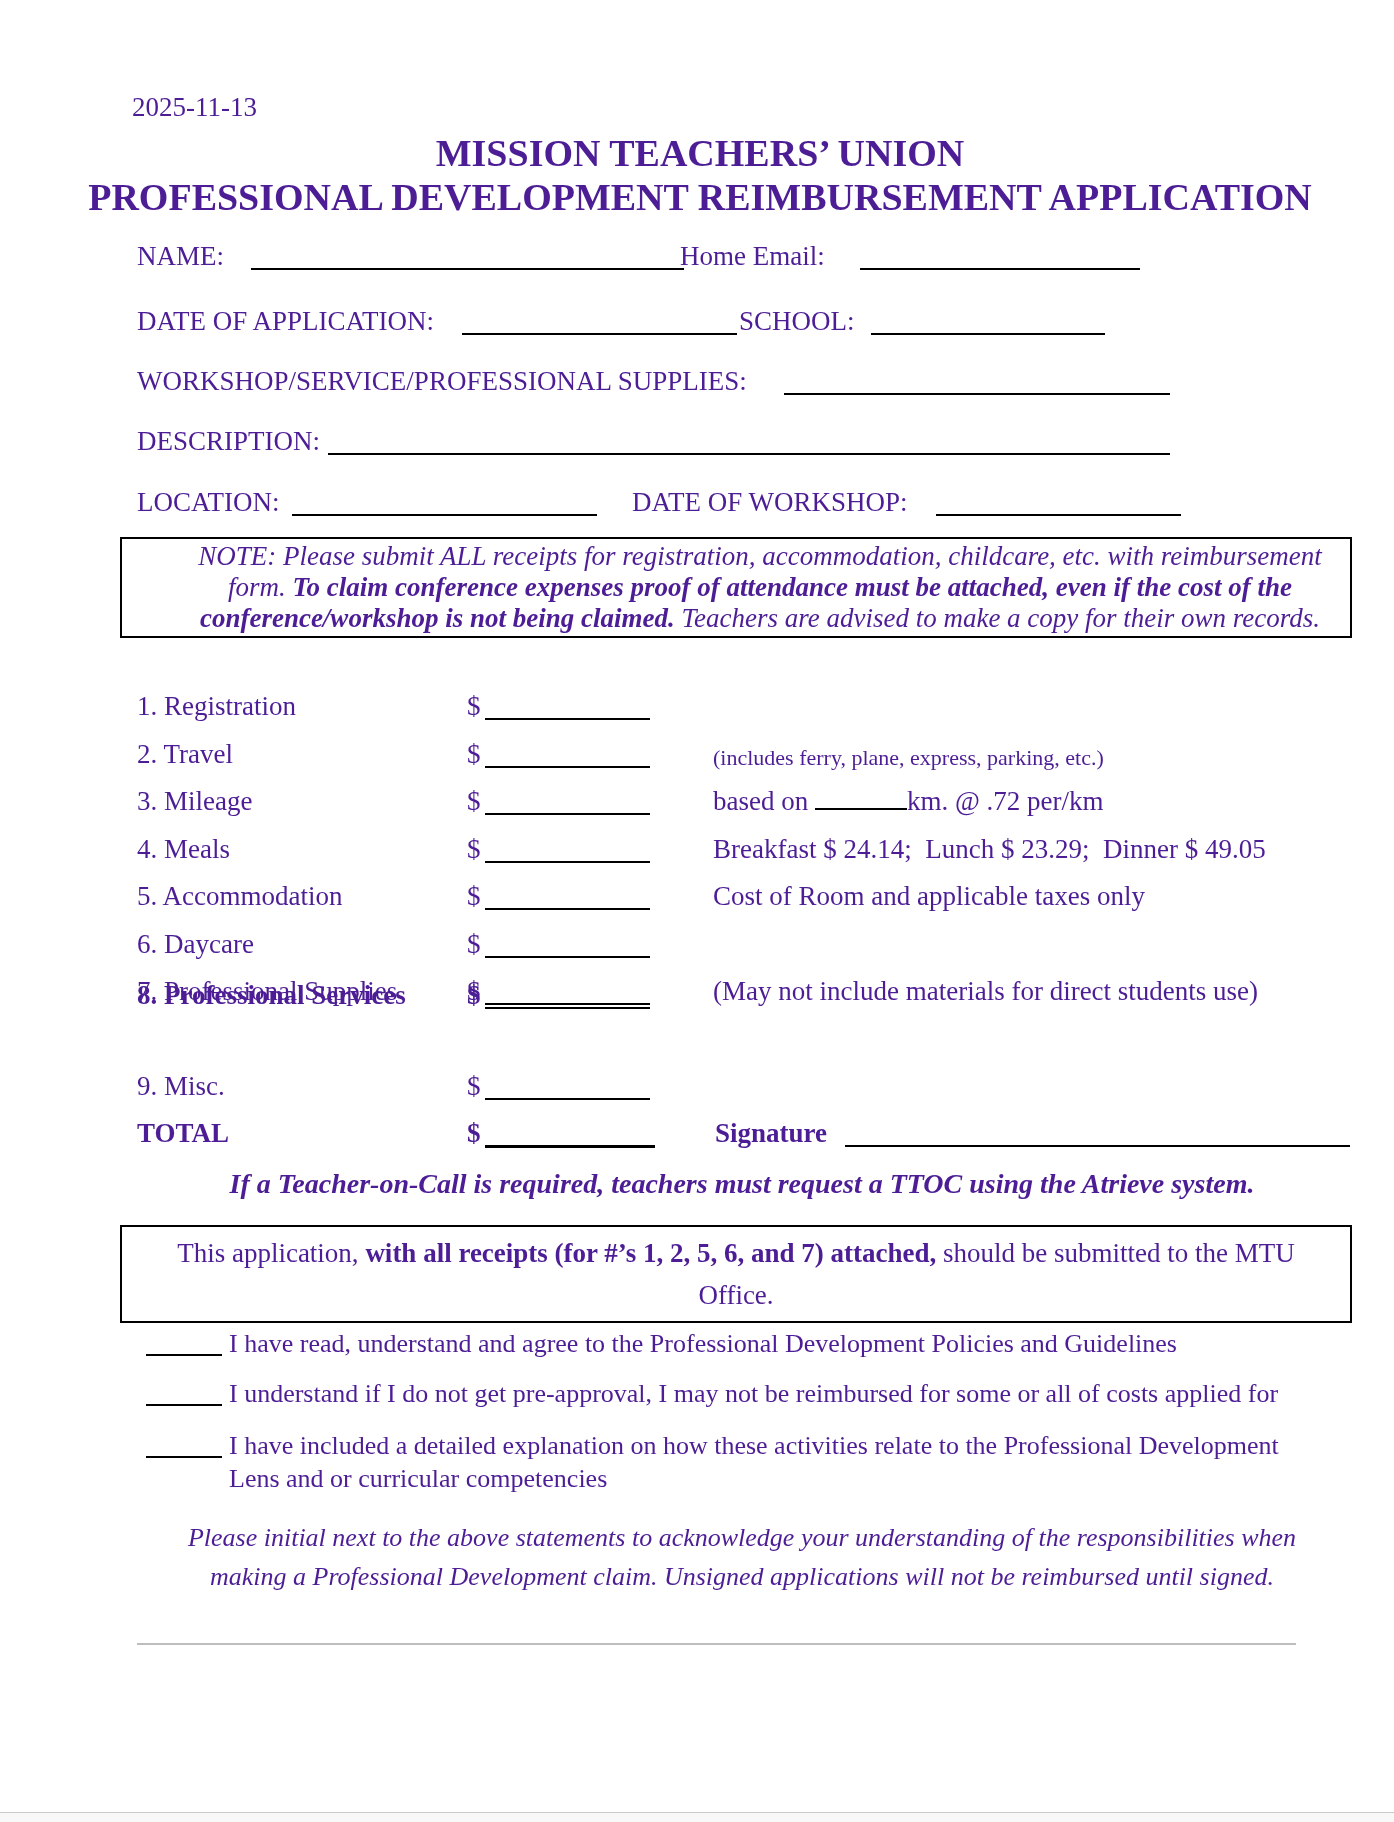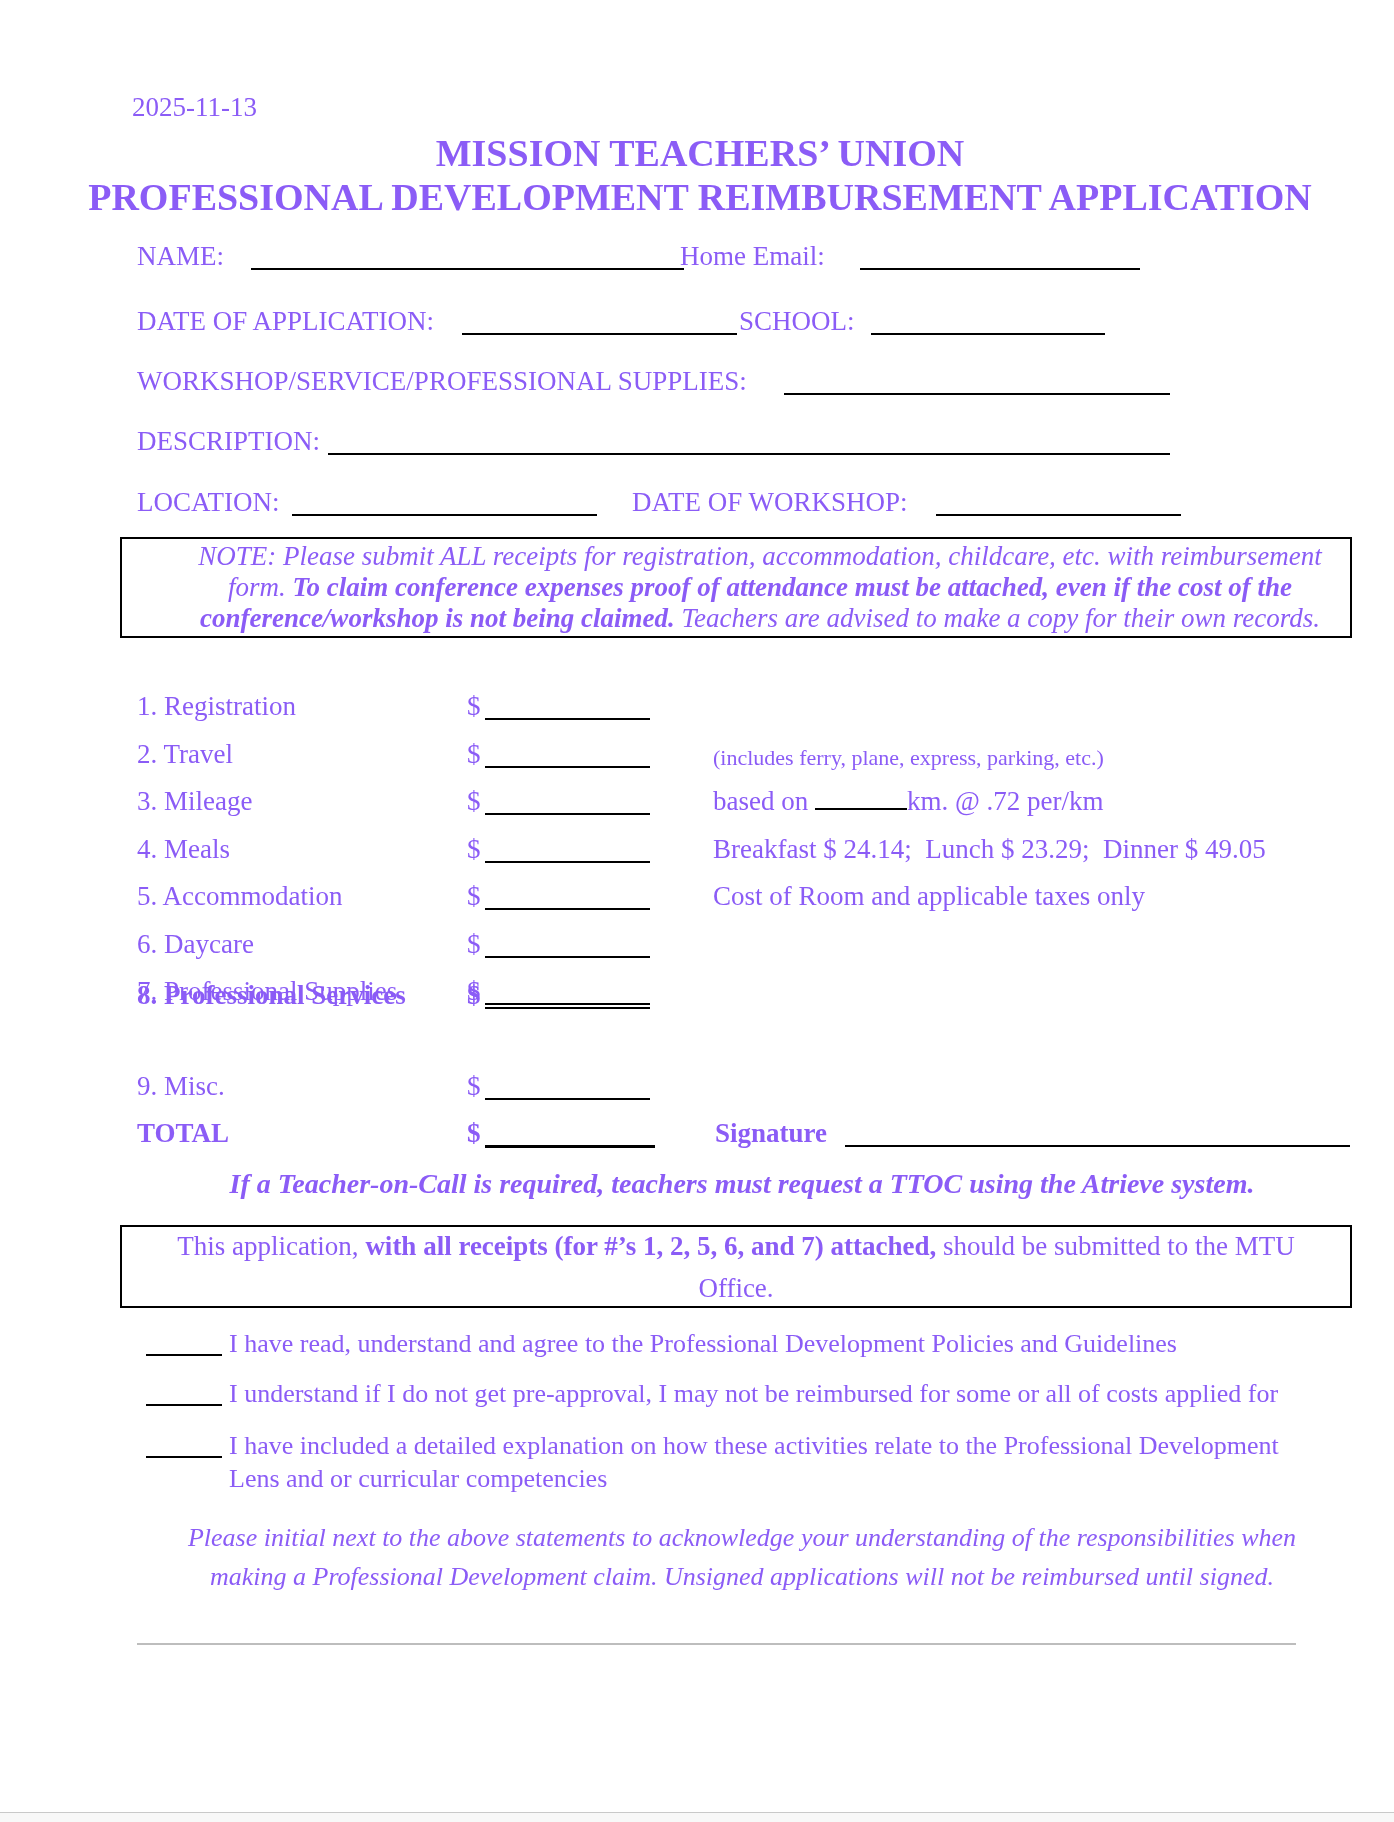--- a/index.html
+++ b/index.html
@@ -1,18 +1,18 @@
 <!DOCTYPE html>
 <html><head>
 <meta charset="utf-8">
 <style>
   html,body { margin:0; padding:0; background:#ffffff; }
   .page {
     position:relative; width:1394px; height:1822px; background:#ffffff;
-    font-family:"Liberation Serif","DejaVu Serif",serif; color:#8b5cf6;
+    font-family:"Liberation Serif","DejaVu Serif",serif; color:#4c1d95;
     overflow:hidden;
   }
   .abs { position:absolute; }
   .t   { font-size:27px; line-height:34px; white-space:pre; }
   .uline { position:absolute; height:0; border-top:2px solid #000; }
 
   .doc-date { left:132px; top:90px; }
 
   .title-wrap { left:80px; top:131px; width:1240px; text-align:center; }
   .title-line { font-size:38px; line-height:44px; font-weight:bold; white-space:pre; }
@@ -40,21 +40,21 @@
 
   
   .bold { font-weight:bold; }
   .total-line { border-top-width:3px; }
 
   .ttoc { left:137px; top:1167px; width:1210px; text-align:center;
           font-size:28px; line-height:34px; font-weight:bold; font-style:italic; white-space:pre; }
 
   
   .submit-box {
-    left:120px; top:1225px; width:1232px; height:83px;
+    left:120px; top:1225px; width:1232px; height:98px;
     border:2px solid #000; box-sizing:border-box;
     display:flex; align-items:center; justify-content:center;
   }
   .submit-box p { margin:0; padding:0 16px; text-align:center; font-size:27px; line-height:42px; }
 
   
   .ack-row { position:absolute; left:0; width:1394px; }
   .ack-line { left:146px; width:76px; top:27px; }
   .ack-text { position:absolute; left:229px; top:0; font-size:26px; line-height:33px; white-space:pre; }
 
@@ -138,20 +138,21 @@
       <div class="exp-row" style="top: 926.5px;">
         <div class="exp-label">6. Daycare</div>
         <div class="exp-cur">$</div>
         <div class="uline exp-amount-line"></div>
         <div class="exp-note"></div>
       </div>
       <div class="exp-row" style="top: 974px;">
         <div class="exp-label">7. Professional Supplies</div>
         <div class="exp-cur">$</div>
         <div class="uline exp-amount-line"></div>
+        <div class="exp-note">(May not include materials for direct students use)</div>
       </div>
       <div class="exp-row" style="top: 978px; font-weight: bold;">
         <div class="exp-label">8. Professional Services</div>
         <div class="exp-cur">$</div>
         <div class="uline exp-amount-line"></div>
         <div class="exp-note"></div>
       </div>
       <div class="exp-row" style="top: 1069px;">
         <div class="exp-label">9. Misc.</div>
         <div class="exp-cur">$</div>

